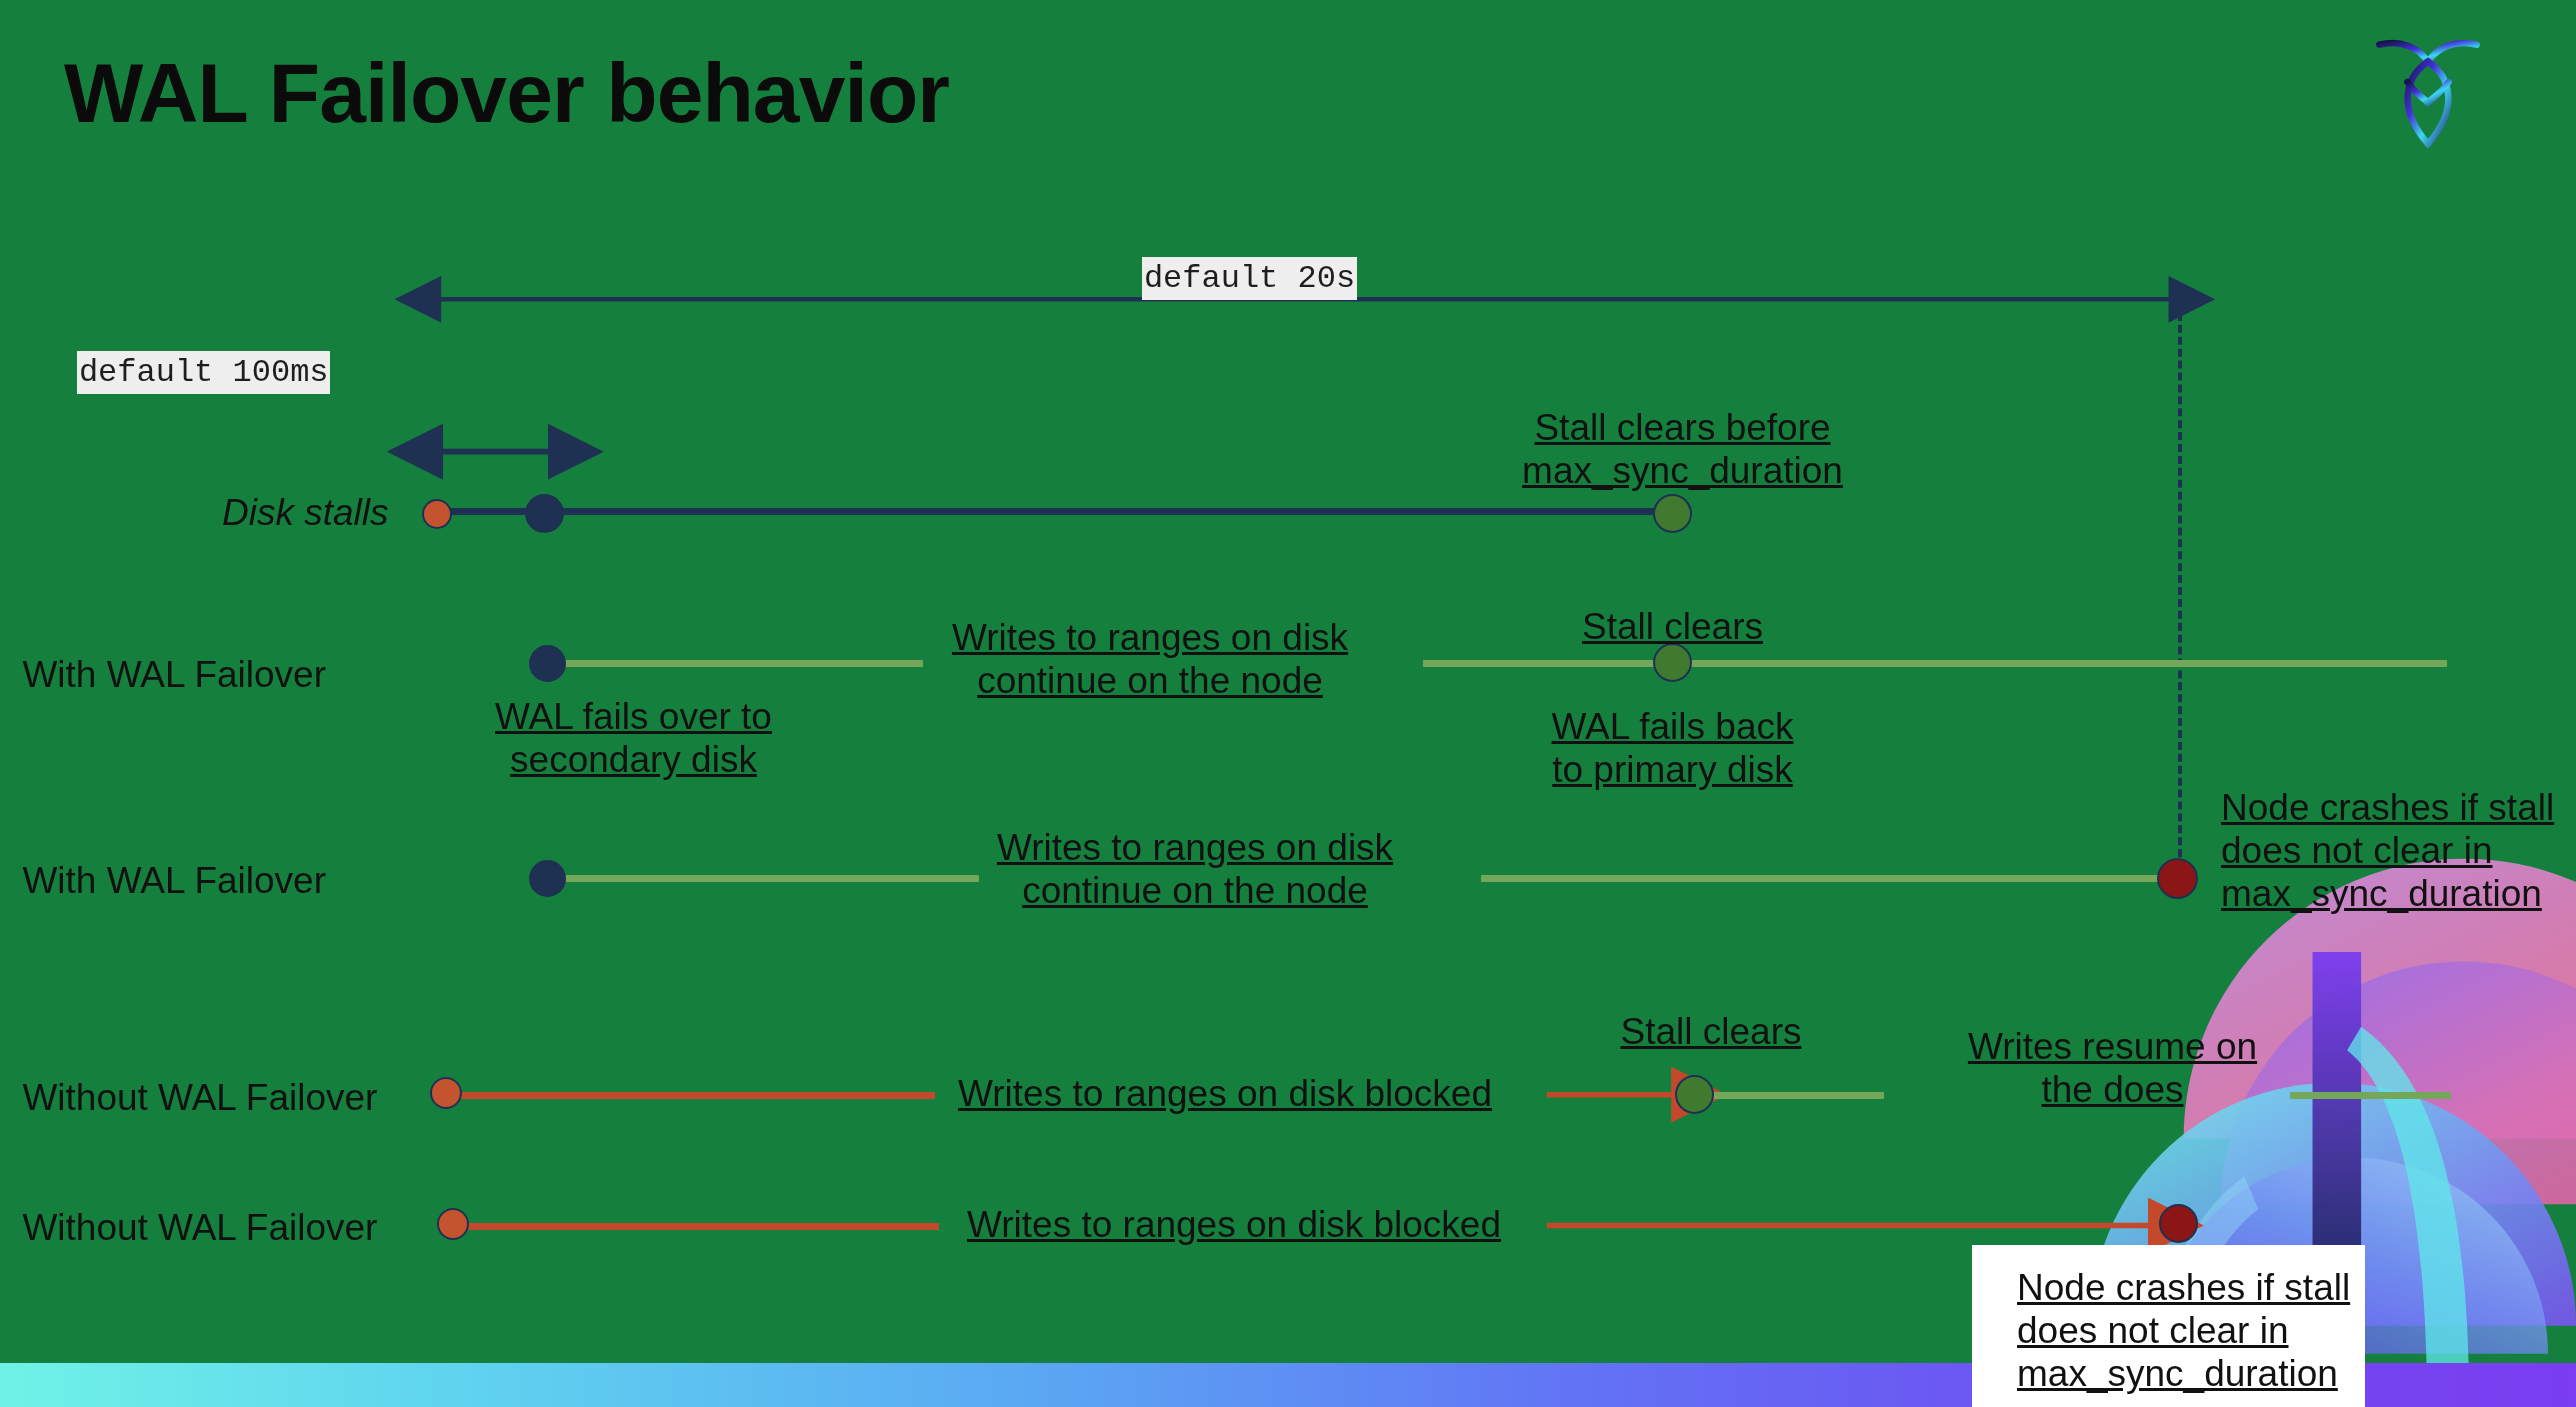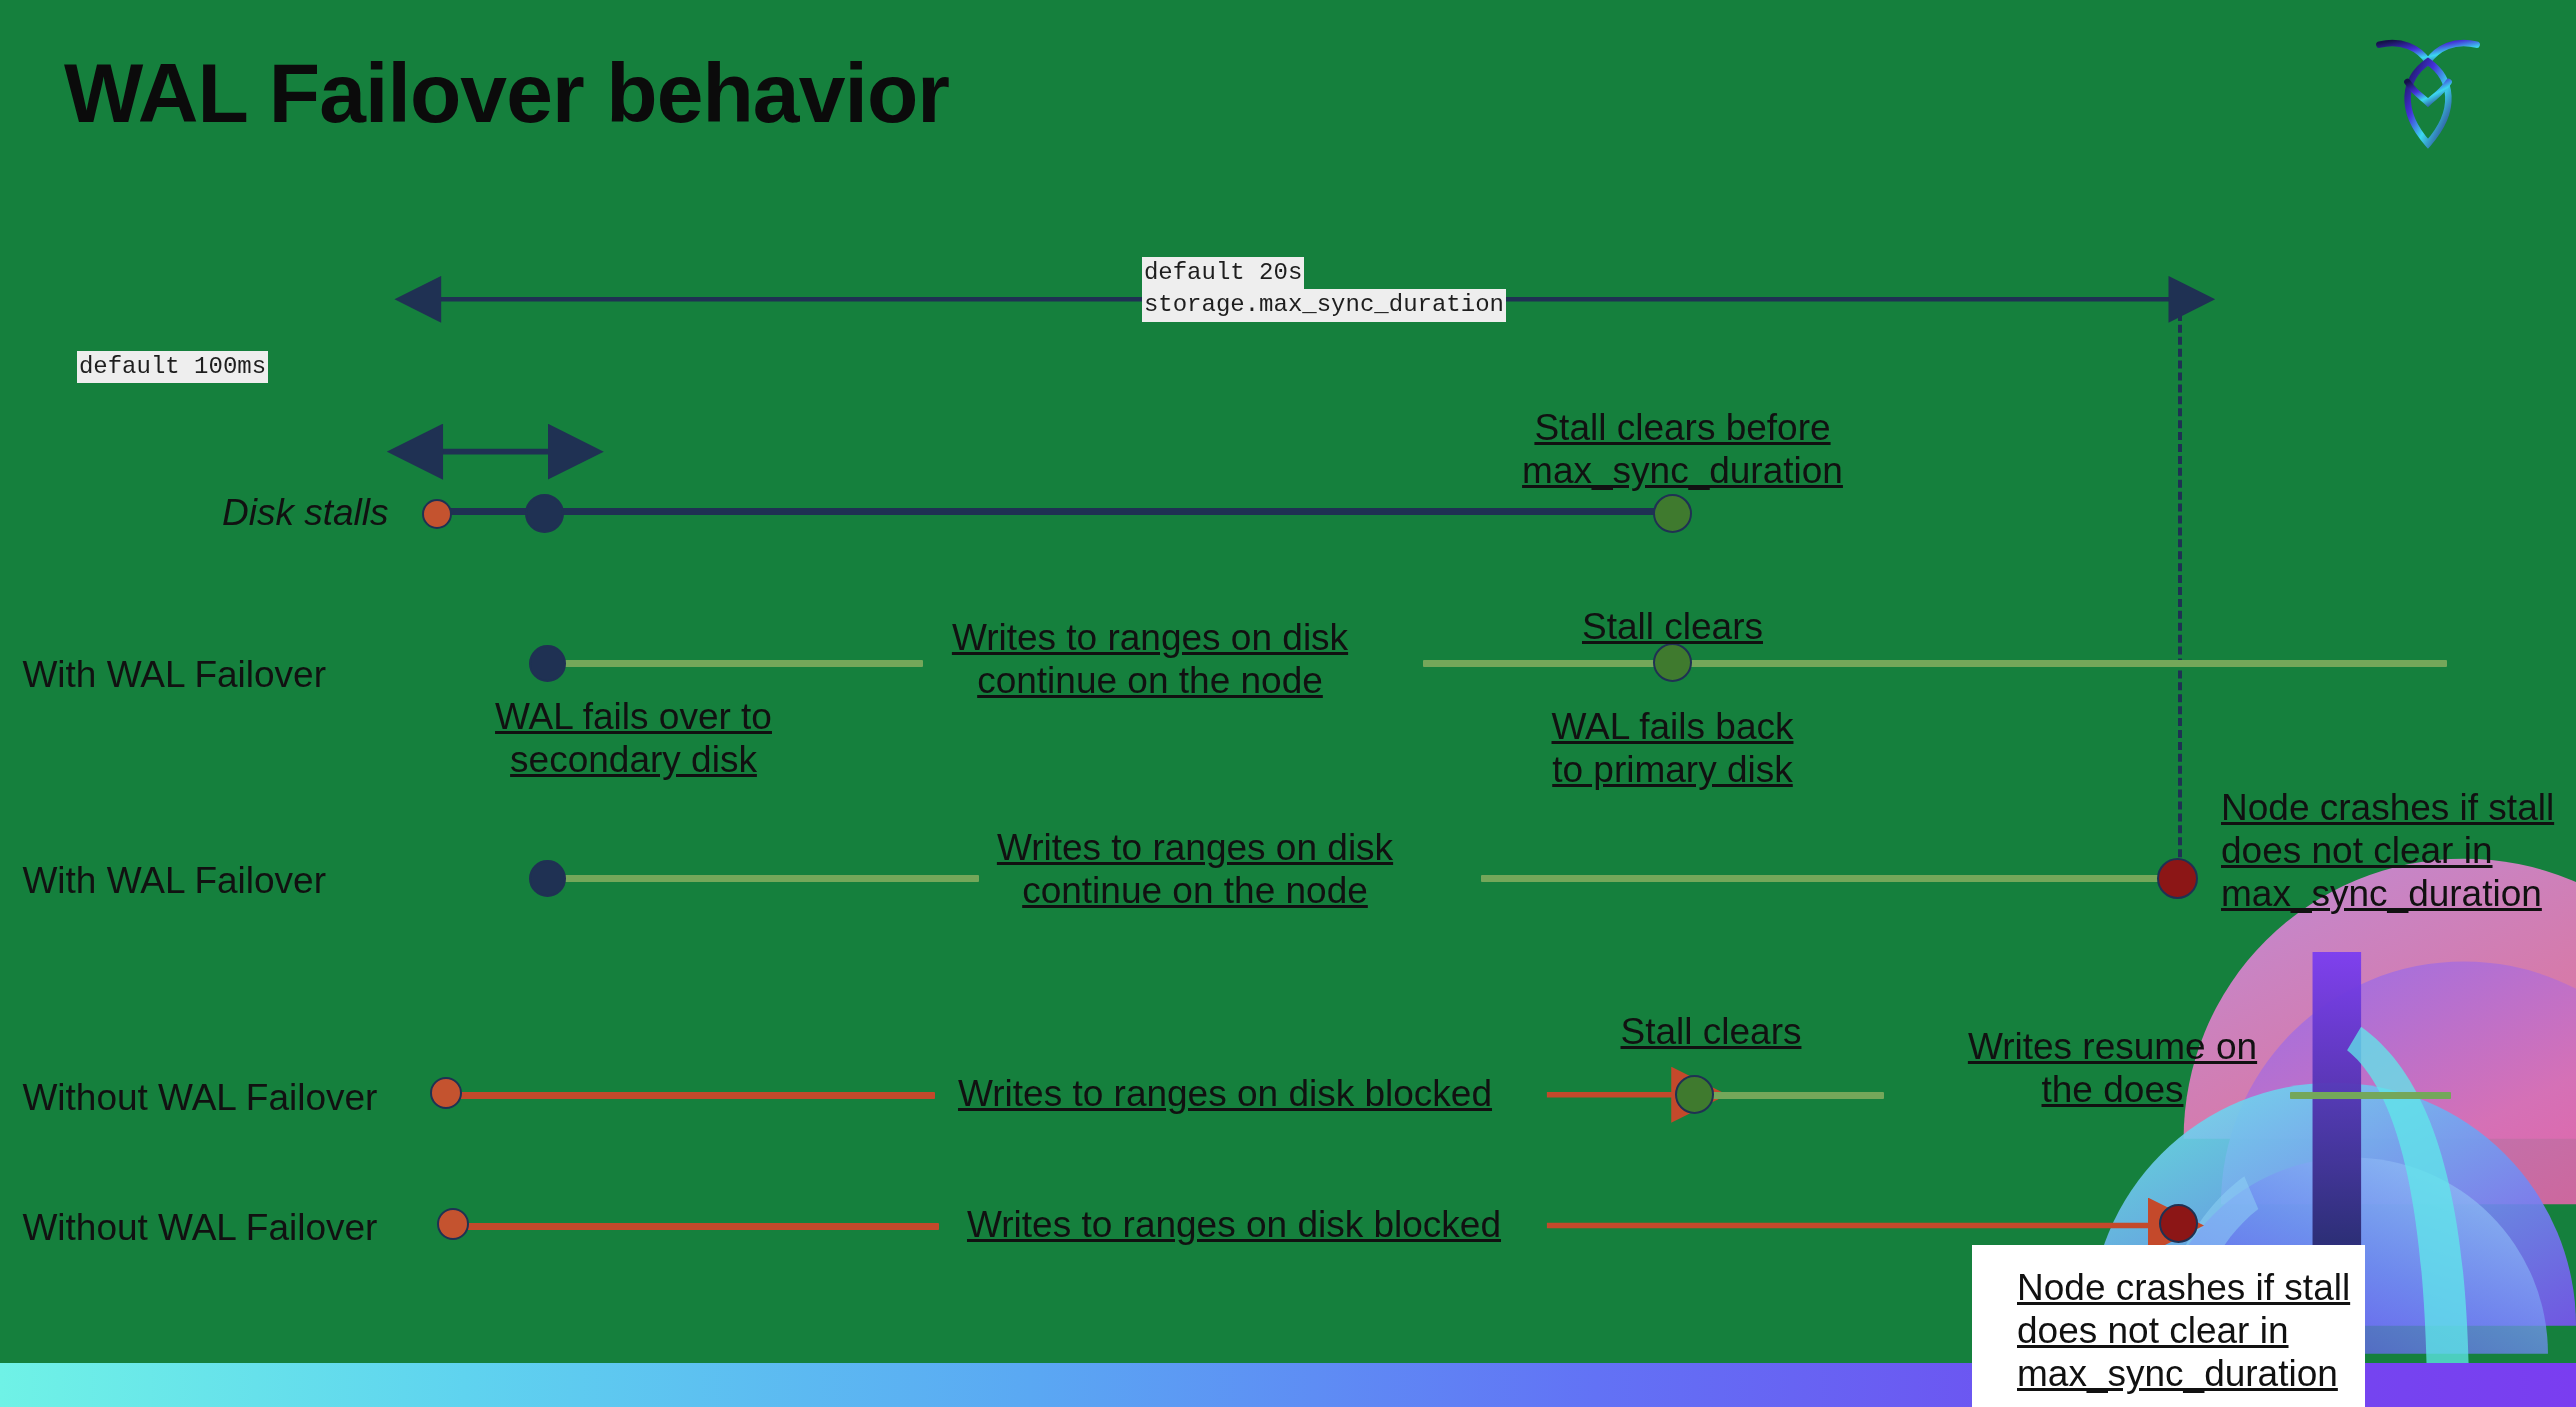--- a/index.html
+++ b/index.html
@@ -69,21 +69,21 @@
     color: #111111;
     font-family: "Liberation Sans", sans-serif;
     text-decoration: underline;
   }
   .note.center { text-align: center; }
   .note.left   { text-align: left; }
 
   .mono-chip {
     position: absolute;
     font-family: "Liberation Mono", monospace;
-    font-size: 24px;
+    font-size: 32px;
     line-height: 1.35;
     color: #1e1e1e;
     white-space: nowrap;
   }
   .mono-chip span {
     background: #eeeeee;
     display: inline-block;
     padding: 0 1.9px;
   }
 
@@ -212,21 +212,20 @@
 
     <line x1="1655" y1="1171" x2="1800" y2="1171" stroke="#c4492b" stroke-width="6" marker-end="url(#red-arrow-end)"></line>
 
     <line x1="1655" y1="1311" x2="2310" y2="1311" stroke="#c4492b" stroke-width="6" marker-end="url(#red-arrow-end)"></line>
   </svg>
 
   <div class="vline-dashed" style="left:2178px; top:301px; height:580px;"></div>
 
   <div class="mono-chip" style="left:1142px; top:257px;">
     <span>default 20s</span><br>
-    <span>storage.max_sync_duration</span>
   </div>
 
   <div class="mono-chip" style="left:37px; top:351px;margin-left:40px;">
     <span>default 100ms</span><br>
   </div>
 
   <div class="row-label" style="left:222px; top:492px;font-style:italic;">Disk stalls</div>
 
   <div class="track navy" style="left:436px; top:508px; width:1243px;"></div>
   <div class="dot red" style="left:422px; top:499px; width:30px; height:30px;"></div>

